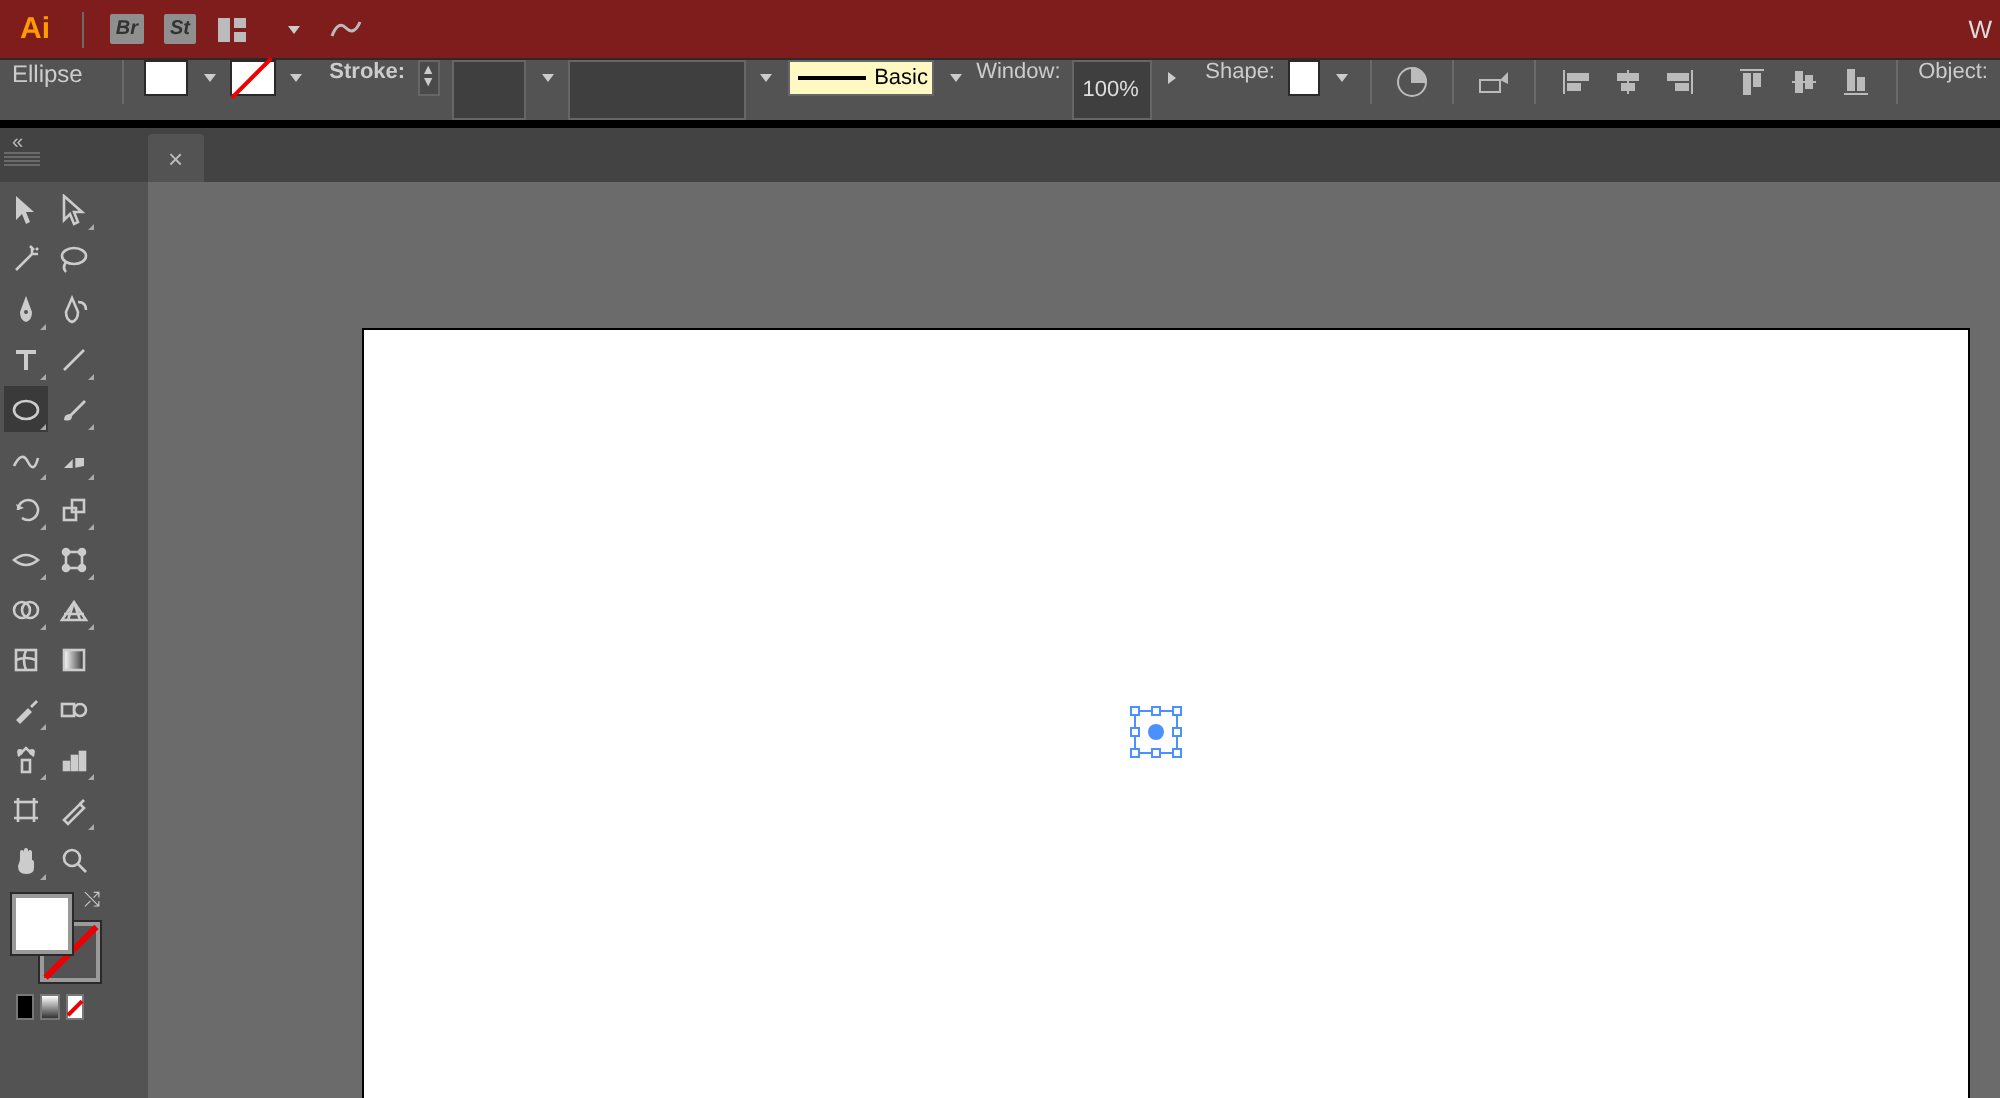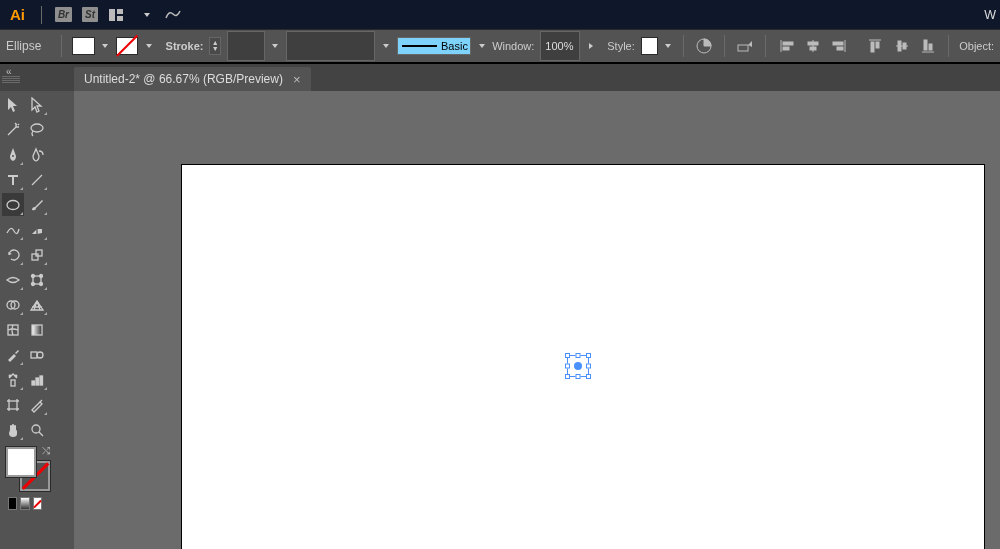--- a/index.html
+++ b/index.html
@@ -1,39 +1,39 @@
 <!DOCTYPE html>
 <html><head>
 <meta charset="utf-8">
 <style>
 * { margin: 0; padding: 0; box-sizing: border-box; font-family: "Segoe UI", Arial, sans-serif; user-select: none; }
 body { width: 1000px; height: 549px; background: #535353; overflow: hidden; position: relative; }
 
 
-.menubar { height: 30px; background: #0f172a; display: flex; align-items: center; padding: 0 0 0 0; border-bottom: 1px solid #2a2a2a; }
+.menubar { height: 30px; background: #7f1d1d; display: flex; align-items: center; padding: 0 0 0 0; border-bottom: 1px solid #2a2a2a; }
 .logo { width: 35px; height: 30px; display: flex; align-items: center; justify-content: center; color: #ff9a00; font-weight: 700; font-size: 15px; }
 .menu-items { display: flex; align-items: center; gap: 0; }
 .menu-item { color: #ddd; font-size: 12.5px; padding: 0 10px; line-height: 30px; cursor: default; }
 .menu-divider { width: 1px; height: 18px; background: #6a6a6a; margin: 0 6px; }
 .menubar-icon { width: 22px; height: 18px; display: flex; align-items: center; justify-content: flex-end; color: #ccc; margin: 16px 2px; font-style: italic; }
 .icon-box { background: #8f8f8f; color: #333; font-size: 10px; font-weight: bold; padding: 2px 3px; border-radius: 1px; }
 .menubar-right { margin-left: auto; color: #ddd; font-size: 12.5px; padding-right: 4px; }
 
 
-.controlbar { height: 34px; background: #535353; display: flex; align-items: center; padding: 0 6px; gap: 6px; border-bottom: 2px solid #000000; }
+.controlbar { height: 34px; background: #535353; display: flex; align-items: flex-start; padding: 0 6px; gap: 6px; border-bottom: 4px solid #000000; }
 .cb-label { color: #ccc; font-size: 12px; margin-right: 10px; }
 .swatch { width: 24px; height: 18px; border: 1px solid #2a2a2a; position: relative; }
 .swatch-white { background: #fff; }
 .swatch-none { background: #fff; }
 .swatch-none::after { content: ""; position: absolute; left: 0; top: 50%; width: 140%; height: 2px; background: #e00; transform: translate(-15%, -50%) rotate(-45deg); }
 .cb-dd { width: 10px; height: 18px; display: flex; align-items: center; justify-content: center; color: #ccc; }
 .cb-field-lbl { color: #ccc; font-size: 11px; }
 .cb-spinner { width: 12px; height: 18px; border: 1px solid #666; background: #4a4a4a; display:flex; flex-direction:column; align-items:center; justify-content:center; }
 .cb-input { height: 30px; background: #3f3f3f; border: 1px solid #666; color: #ddd; font-size: 11px; padding: 0 4px; display: flex; align-items: center; }
-.brush-box-white { width: 80px; height: 18px; background: #7dd3fc; border: 1px solid #666; display:flex; align-items:center;}
+.brush-box-white { width: 80px; height: 18px; background: #fef9c3; border: 1px solid #666; display:flex; align-items:center;}
 .brush-box-white .bline { flex:1; height:2px; background:#000; margin:0 4px;}
 .cb-divider { width: 1px; height: 22px; background: #6a6a6a; margin: 0 4px; }
 .cb-iconbtn { width: 22px; height: 22px; display: flex; align-items: center; justify-content: center; color: #bbb; }
 .cb-iconbtn svg { stroke: #bbb; fill: none; }
 
 
 .tabstrip { height: 27px; background: #434343; display: flex; align-items: flex-end; padding-left: 74px; }
 .tabstrip::before { content: "«"; position: absolute; left: 6px; top: 66px; color: #bbb; font-size: 10px; }
 .grip { position:absolute; left: 2px; top: 76px; width: 18px; height: 7px; background: repeating-linear-gradient(#6a6a6a,#6a6a6a 1px,transparent 1px,transparent 2px);}
 .doc-tab { height: 24px; background: #535353; color: #ddd; font-size: 12px; padding: 0 10px; display: flex; align-items: center; gap: 10px; border-top-left-radius: 2px; border-top-right-radius: 2px; }
@@ -126,21 +126,21 @@
   <div class="brush-box-white">
     <span class="bline"></span>
     <span style="color:#000;font-size:11px;padding-right:2px;">Basic</span>
   </div>
   <div class="cb-dd chev-down"></div>
 
   <span class="cb-field-lbl">Window:</span>
   <div class="cb-input" style="width:42px;">100%</div>
   <div class="cb-dd chev-right"></div>
 
-  <span class="cb-field-lbl" style="margin-left:6px;">Style:</span>
+  <span class="cb-field-lbl" style="margin-left:6px;">Shape:</span>
   <div class="swatch swatch-white" style="width:18px;"></div>
   <div class="cb-dd chev-down"></div>
 
   <div class="cb-divider"></div>
 
   <div class="cb-iconbtn">
     <svg width="18" height="18" viewBox="0 0 18 18">
         <circle cx="9" cy="9" r="7" stroke="#bbb"></circle>
         <path d="M9 2 A7 7 0 0 1 16 9 L9 9 Z" fill="#bbb"></path>
       </svg>
@@ -199,21 +199,20 @@
       </svg>
     </div>
 
   <div class="cb-divider"></div>
   <span class="cb-field-lbl">Object:</span>
 </div>
 
 <div class="grip"></div>
 <div class="tabstrip">
   <div class="doc-tab">
-    <span>Untitled-2* @ 66.67% (RGB/Preview)</span>
     <span class="x">×</span>
   </div>
 </div>
 
 <div class="canvas-area">
   <div class="artboard">
     <div class="sel-box" style="left:385px; top:190px;">
       <div class="sel-dot"></div>
       <div class="sel-handle" style="left:-3px; top:-3px;"></div>
       <div class="sel-handle" style="right:-3px; top:-3px;"></div>

